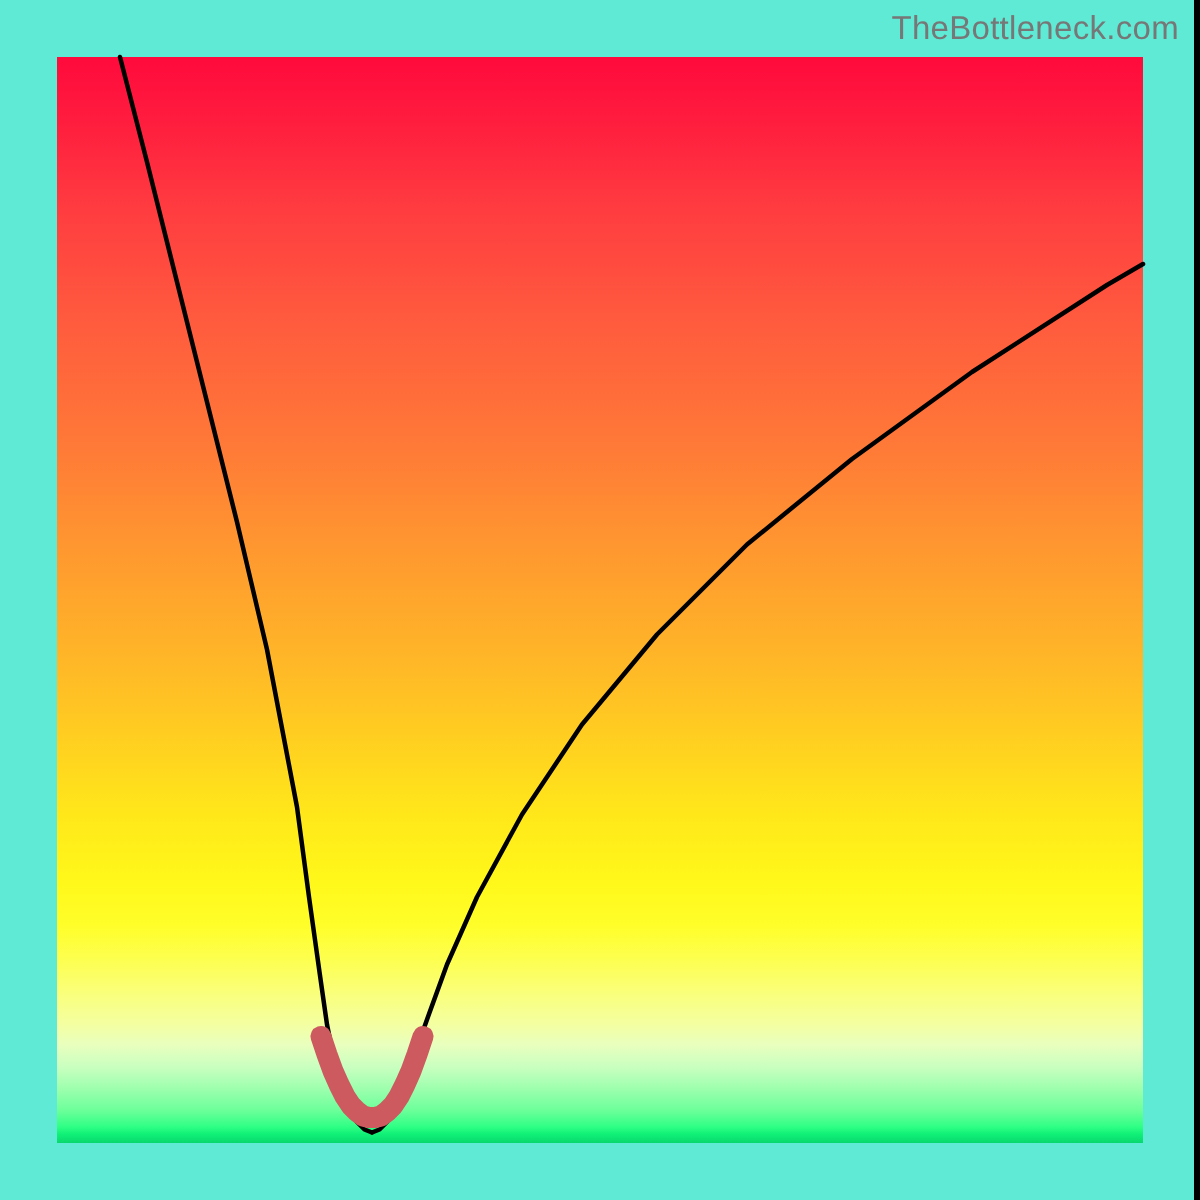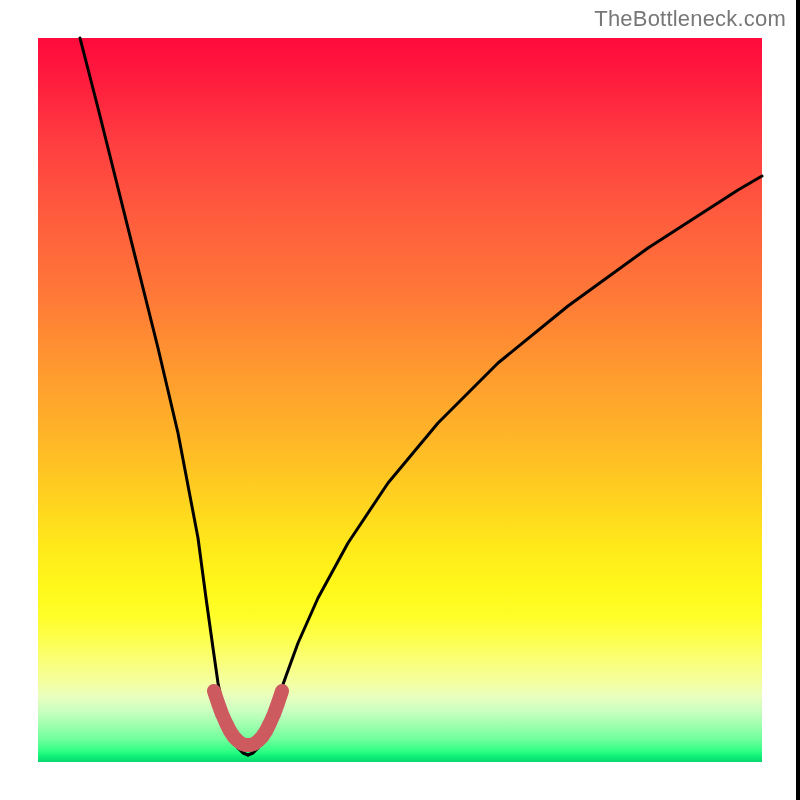--- a/index.html
+++ b/index.html
@@ -10,21 +10,21 @@
     overflow: hidden;
     background: #000;
     font-family: Arial, Helvetica, sans-serif;
   }
   .frame {
     position: absolute;
     left: 0;
     top: 0;
     width: 796px;
     height: 800px;
-    background: #ffffff;
+    background: #5eead4;
   }
   .plot {
     position: absolute;
     left: 38px;
     top: 38px;
     width: 724px;
     height: 724px;
     
     background: linear-gradient(
       to bottom,

